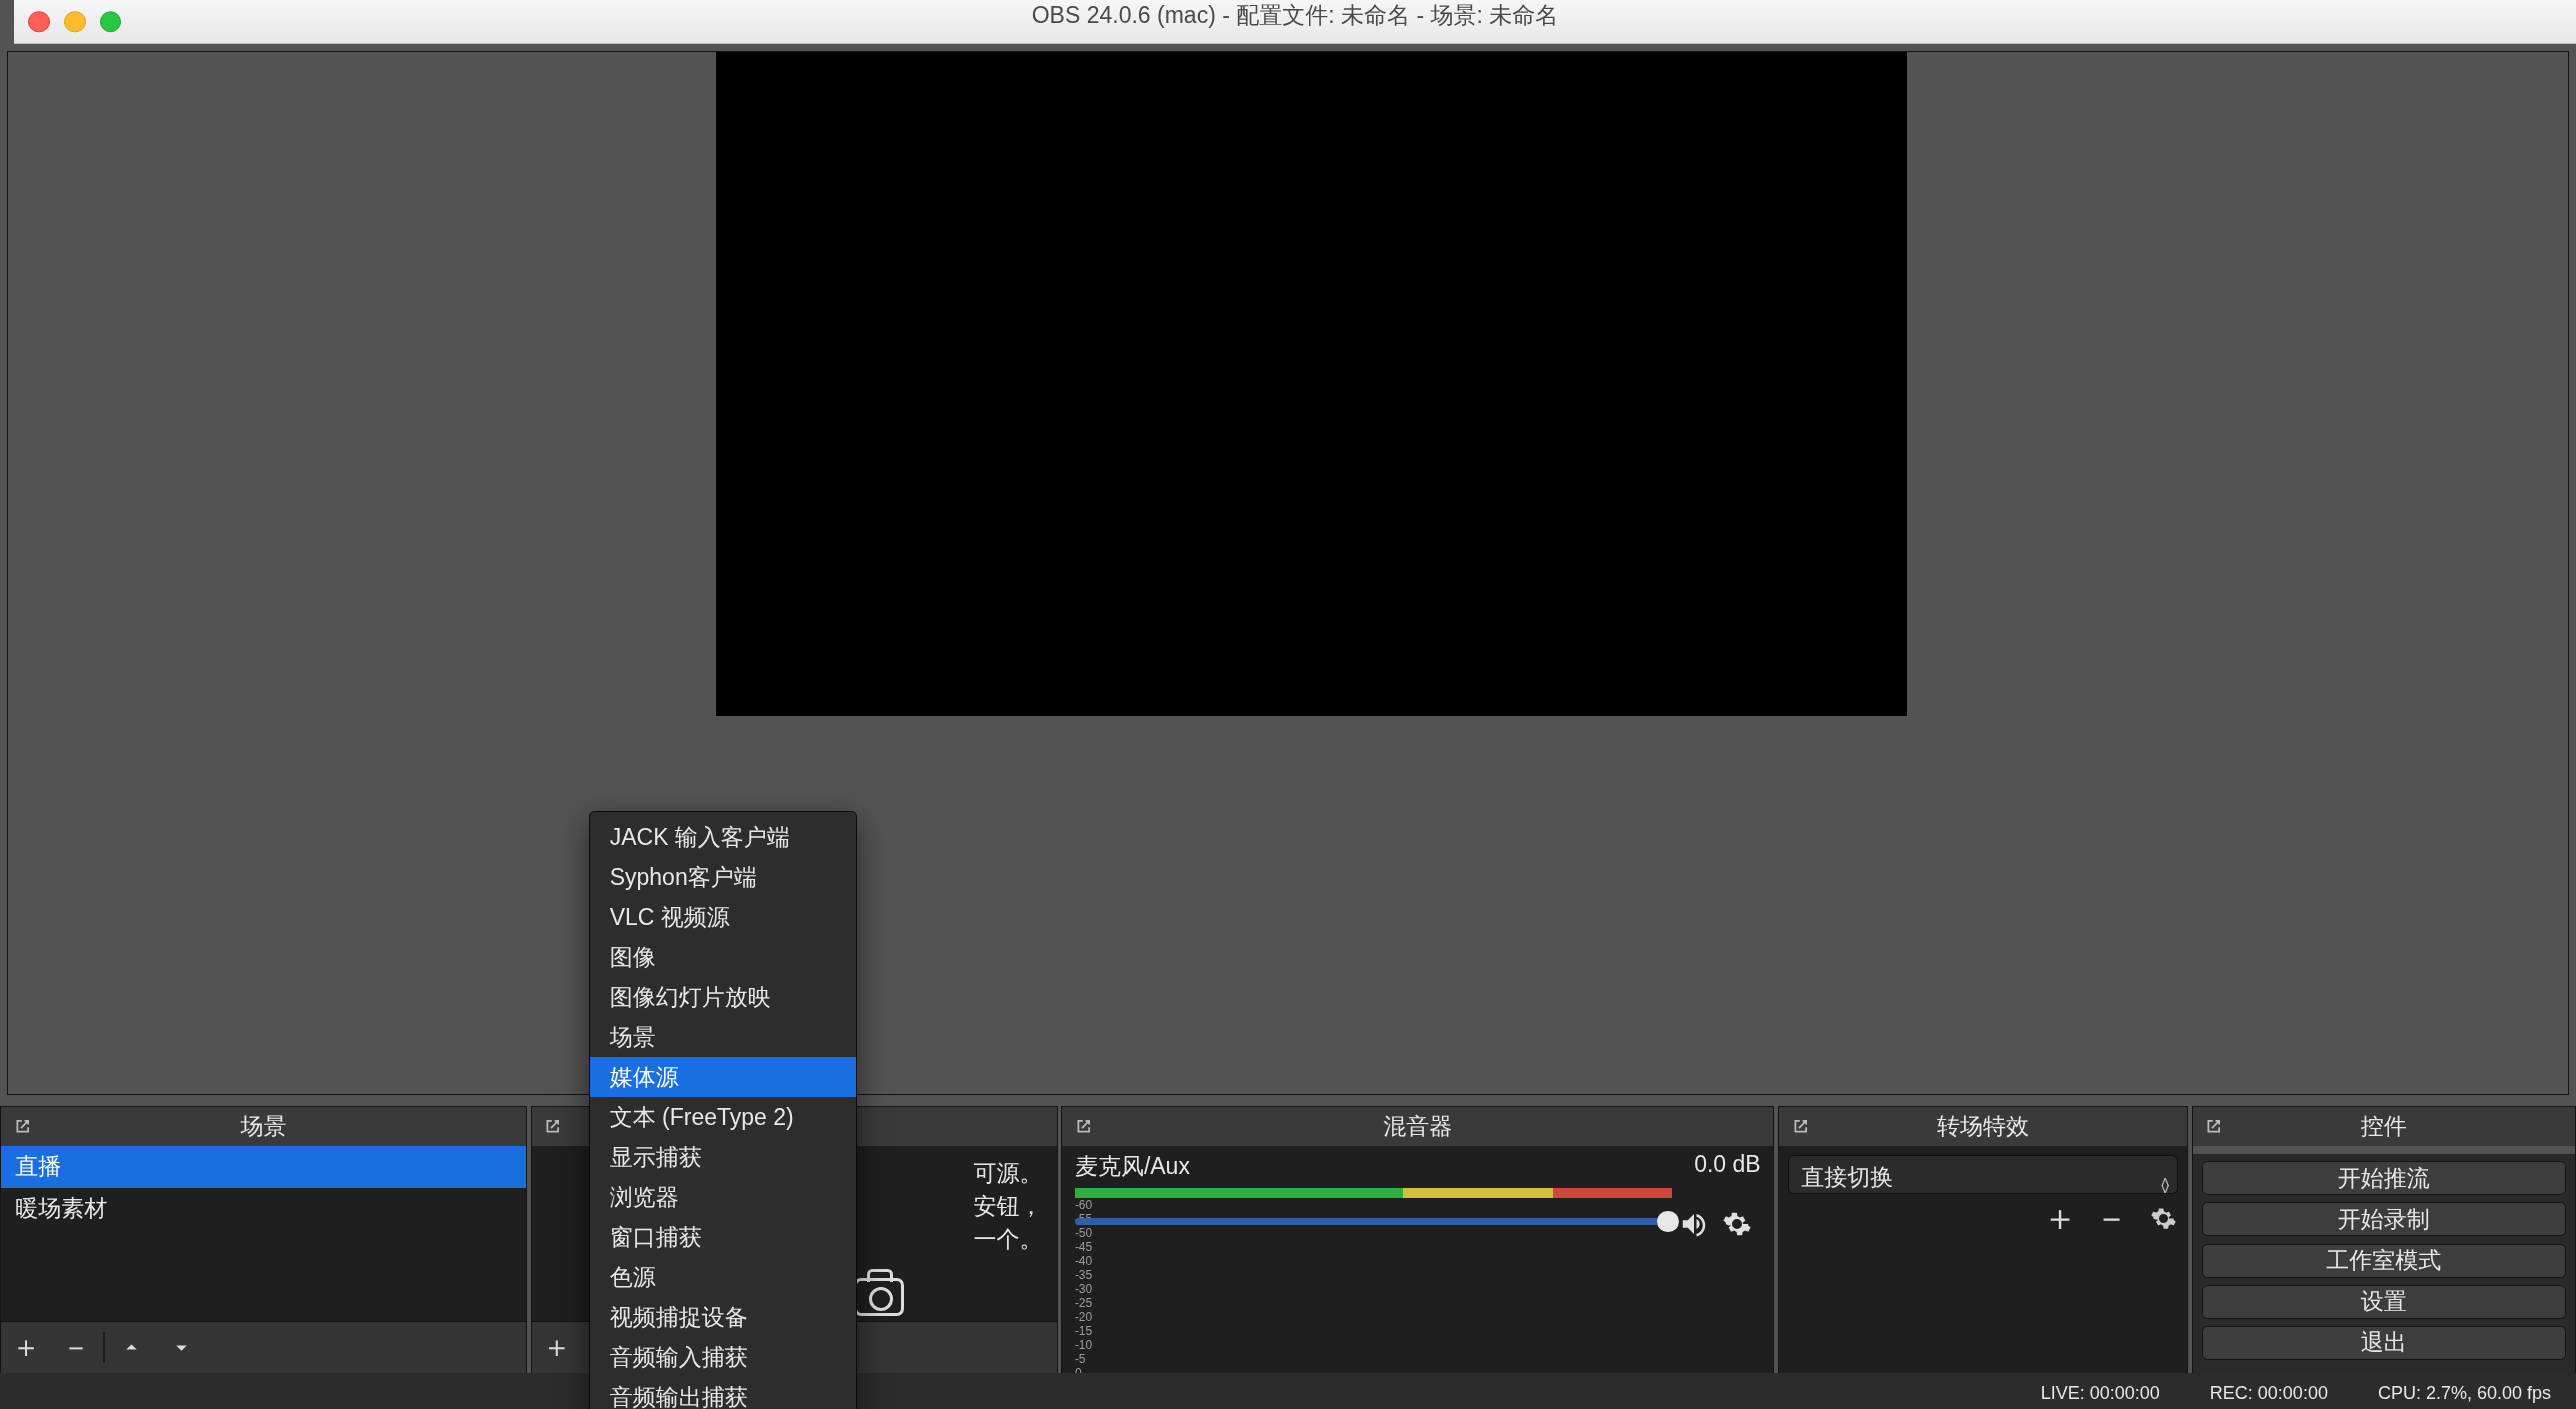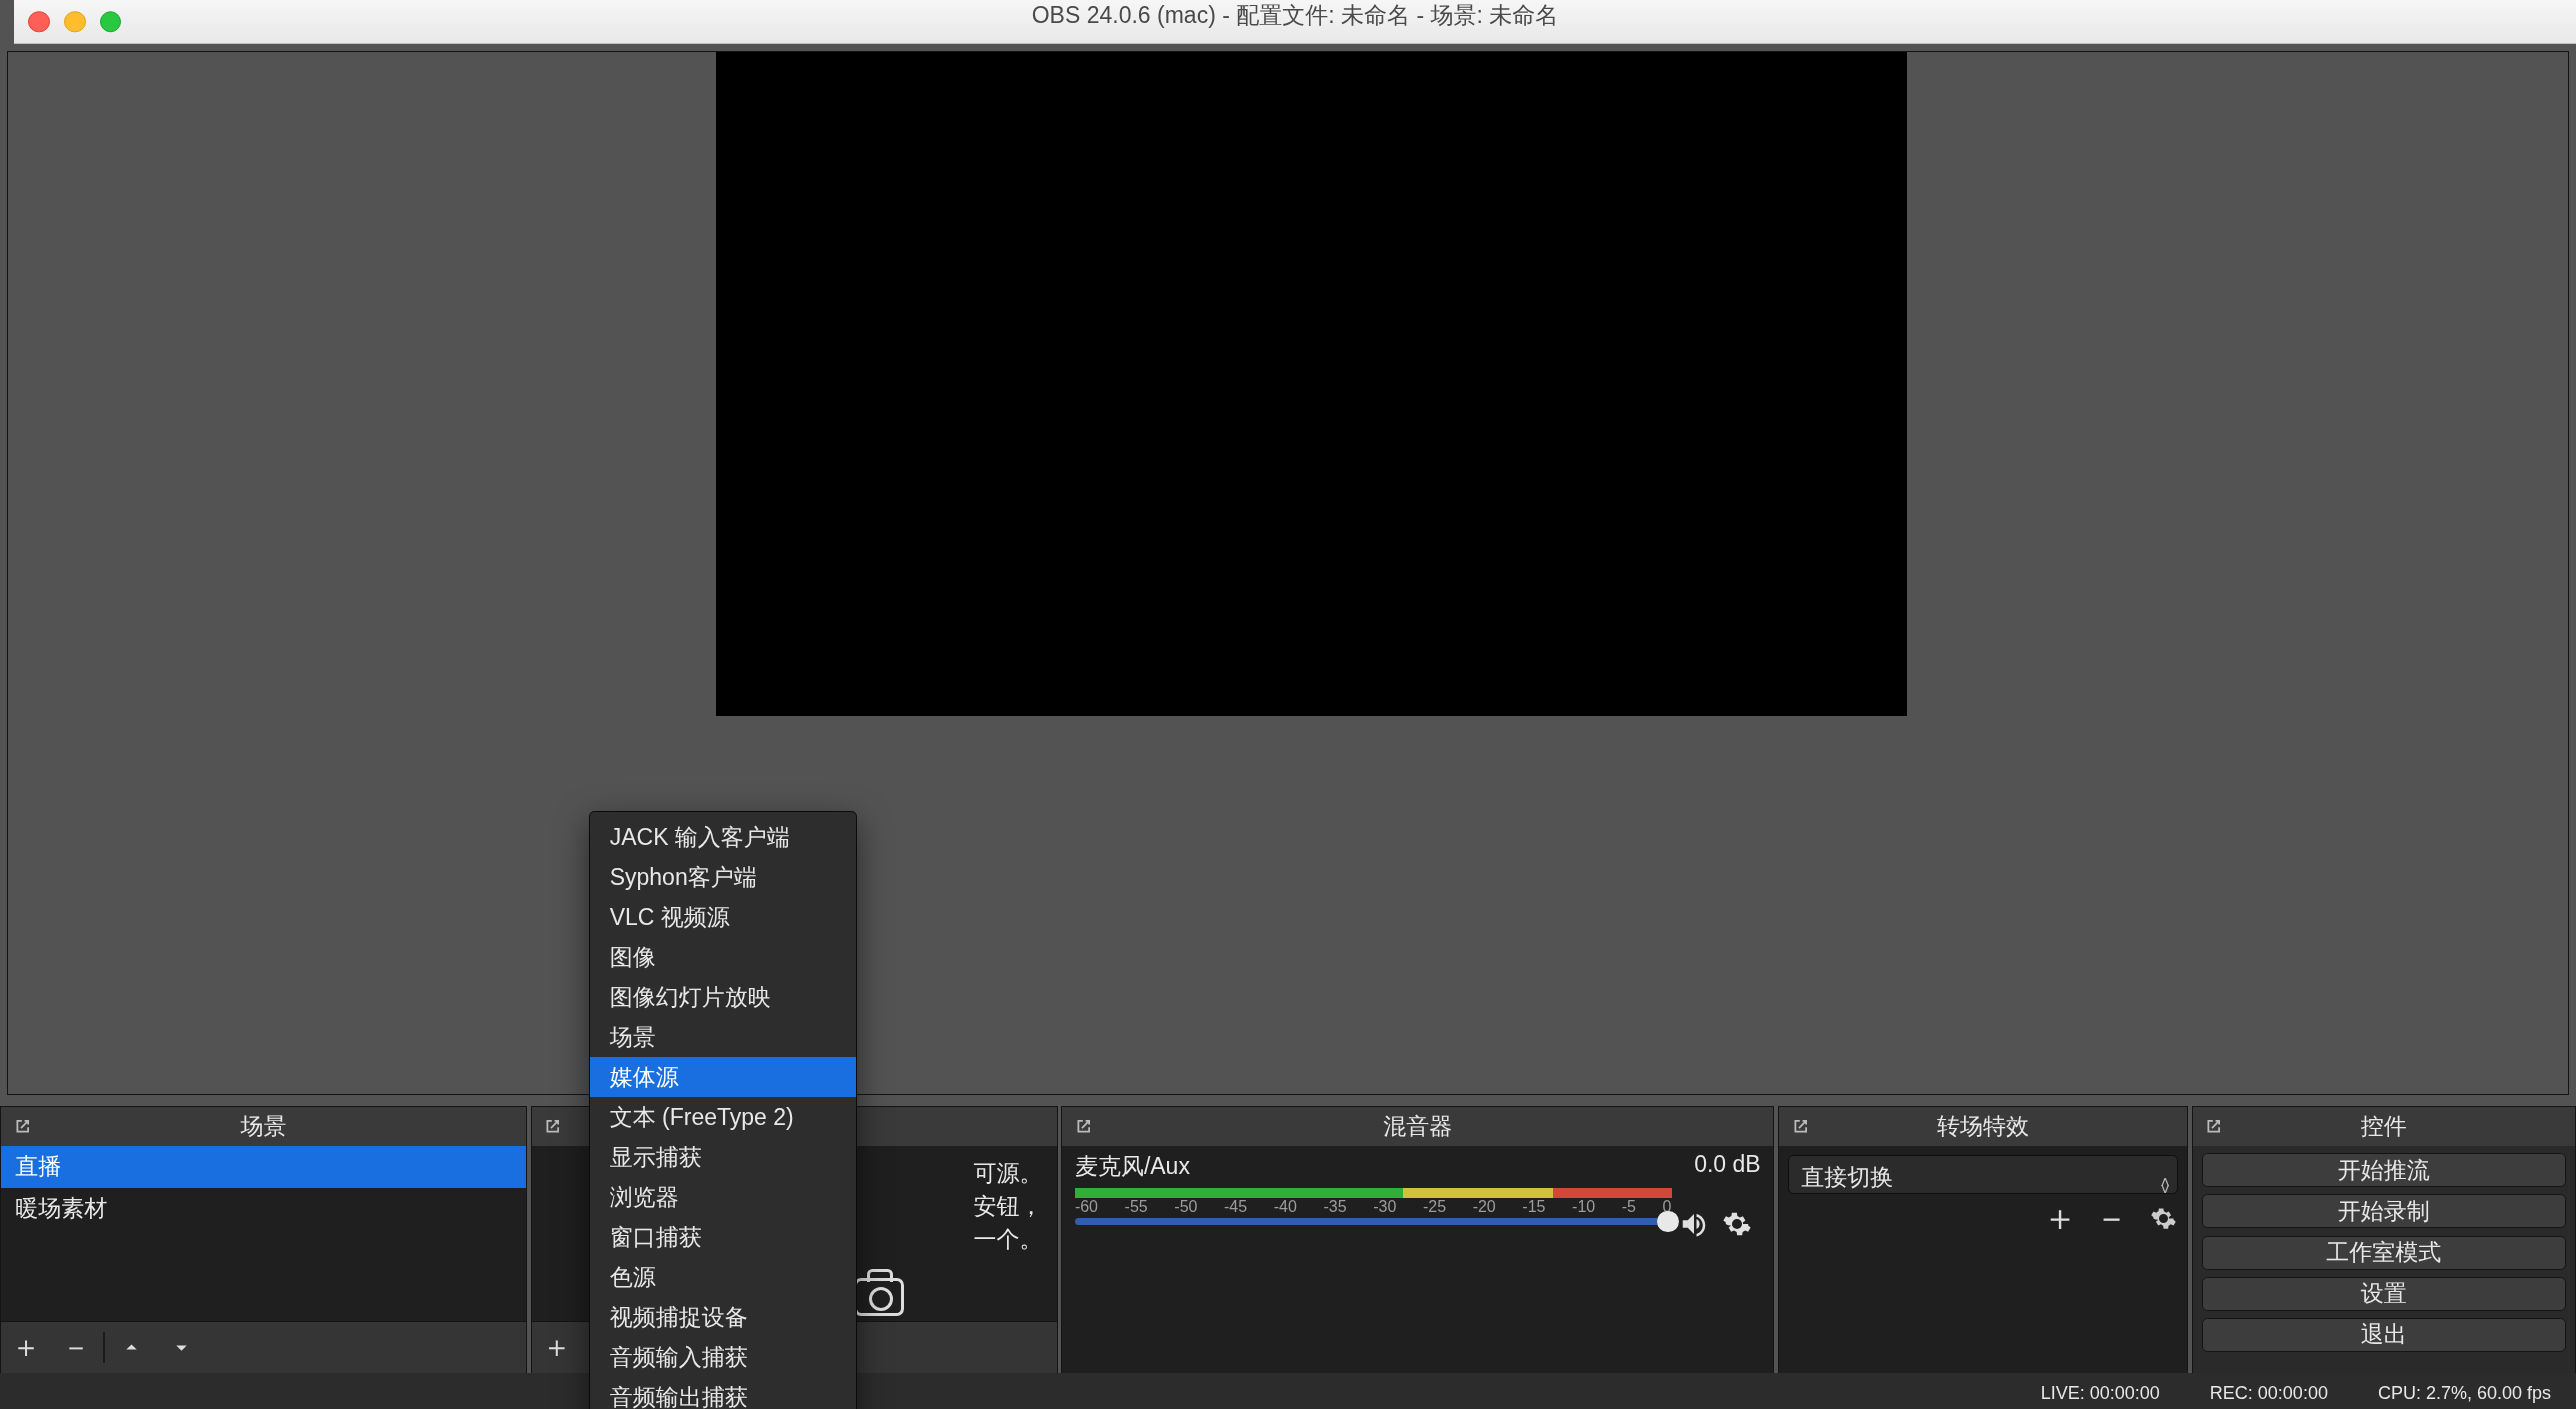--- a/index.html
+++ b/index.html
@@ -39,35 +39,35 @@
 .sources-hint { padding:10.7px 14.3px; font-size:23px; color:#e8e8e8; line-height:1.45; text-align:right; }
 .camera-icon { position:absolute; left:322px; top:132px; width:50px; height:38px; border:3.6px solid #ddd; border-radius:7.2px; }
 .camera-icon::before { content:""; position:absolute; top:-12.5px; left:10.7px; width:19.7px; height:10.7px; border:3.6px solid #ddd; border-bottom:none; border-radius:5.4px 5.4px 0 0; }
 .camera-icon::after { content:""; position:absolute; top:6.3px; left:12.5px; width:18px; height:18px; border:3.6px solid #ddd; border-radius:50%; }
 
 
 #panel-mixer { width:714px; }
 .mixer-row-head { display:flex; justify-content:space-between; padding:5.4px 12.5px 1.8px 12.5px; font-size:23px; color:#e8e8e8; }
 .meter-area { position:relative; margin:3.6px 12.5px 0 12.5px; height:39px; }
 .scale { position:absolute; top:0; left:0; right:89px; height:10.7px; background:linear-gradient(to right,#2fae3e 0%,#2fae3e 55%,#d4c13a 55%,#d4c13a 80%,#d2463e 80%,#d2463e 100%); }
-.scale-ticks { position:absolute; top:10.7px; left:0; right:89px; display:flex; justify-content:space-between; font-size:16px; color:#9c9c9c; }
+.scale-ticks { position:absolute; top:10.7px; left:0; right:89px; display:flex; justify-content:space-between; font-size:12px; color:#9c9c9c;flex-direction:column; }
 .vol-track { position:absolute; top:30px; left:0; right:89px; height:7.2px; background:#2f5fab; border-radius:3.6px; }
 .vol-thumb { position:absolute; top:23px; left:calc(100% - 89px - 14.3px); width:21.5px; height:21.5px; border-radius:50%; background:#e8e8e8; }
 .mixer-icons { position:absolute; right:9px; top:21.5px; display:flex; gap:12.5px; align-items:center; }
 .mixer-icons svg { width:30px; height:30px; fill:#e0e0e0; }
 
 
 #panel-trans { width:411px; }
 .select { margin:9px; width:calc(100% - 18px); height:39px; background:#2b2b2b; border:0.9px solid #0e0e0e; border-radius:5.4px; display:flex; align-items:flex-end; padding:0 12.5px; justify-content:space-between; color:#e8e8e8; font-size:23px; }
 .select .chev { font-size:16px; color:#bbb; letter-spacing:-5.4px; line-height:7.2px; }
 .trans-tools { margin:3.6px 9px; display:flex; justify-content:flex-end; gap:21.5px; color:#ddd; }
 .trans-tools span, .trans-tools svg { width:30px; height:30px; display:flex; align-items:center; justify-content:center; }
 
 
-#panel-controls { width:385px; }
+#panel-controls { width:385px;gap:8px; }
 .ctrl-btn { margin:7.2px 9px; height:34px; background:#3d3d3d; border:0.9px solid #141414; border-radius:5.4px; display:flex; align-items:center; justify-content:center; font-size:23px; color:#e8e8e8; }
 
 
 .tool-btn { width:50px; height:100%; display:flex; align-items:center; justify-content:center; font-size:30px; color:#ddd; }
 .tool-sep { width:1.8px; height:60%; background:#1a1a1a; margin:0 1.8px; }
 
 
 .statusbar { position:absolute; left:0; right:0; bottom:0; height:41px; background:#2c2c2c; display:flex; justify-content:flex-end; align-items:center; gap:50px; padding-right:25px; font-size:18px; color:#e8e8e8; }
 
 

